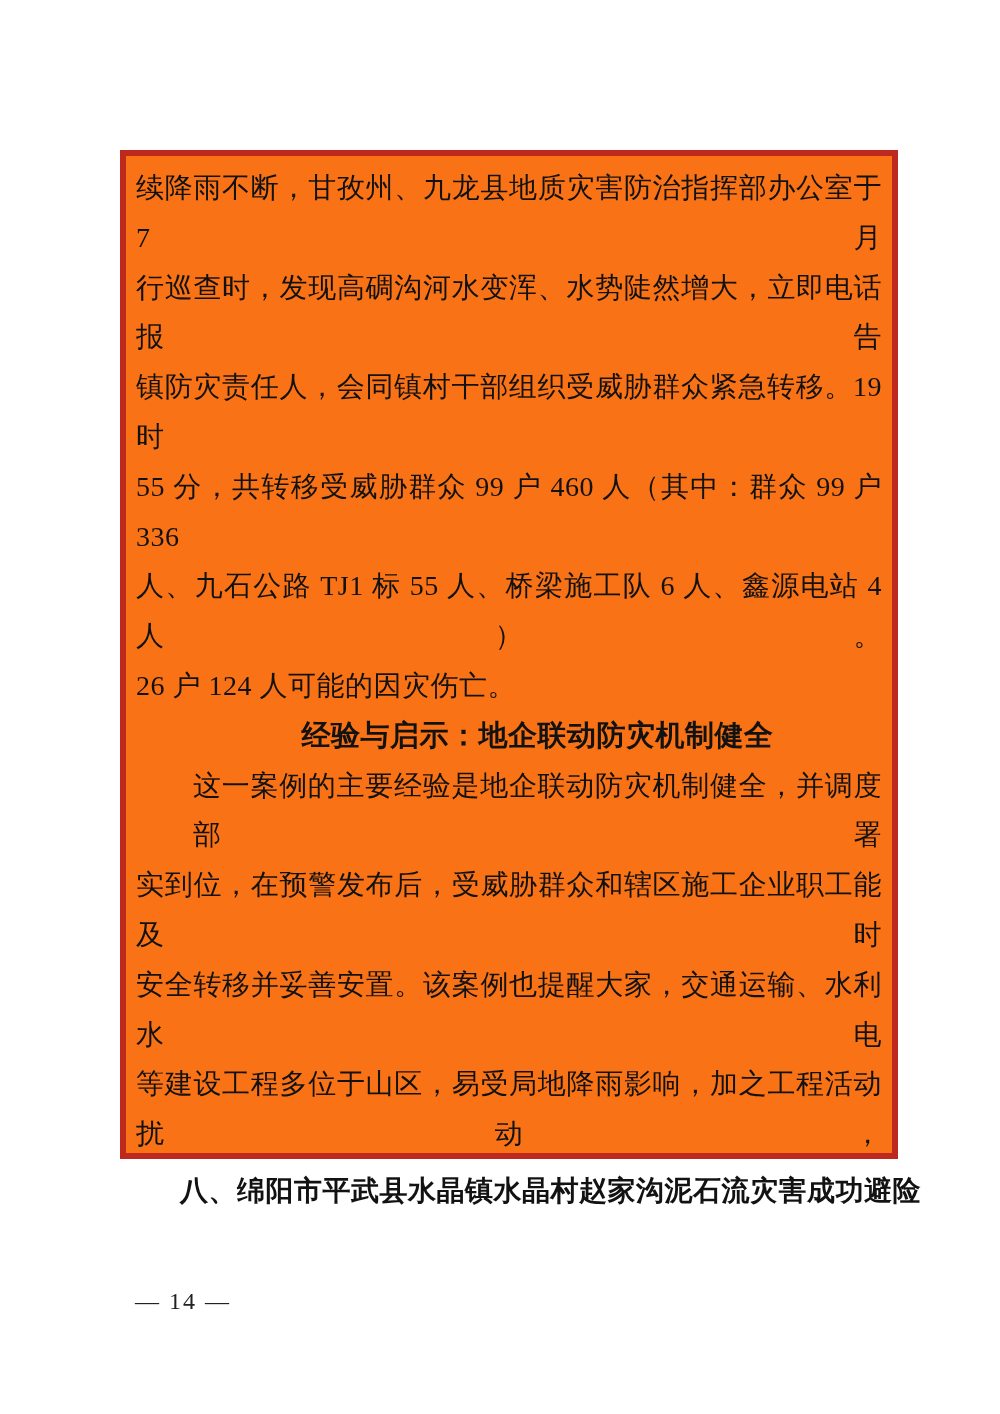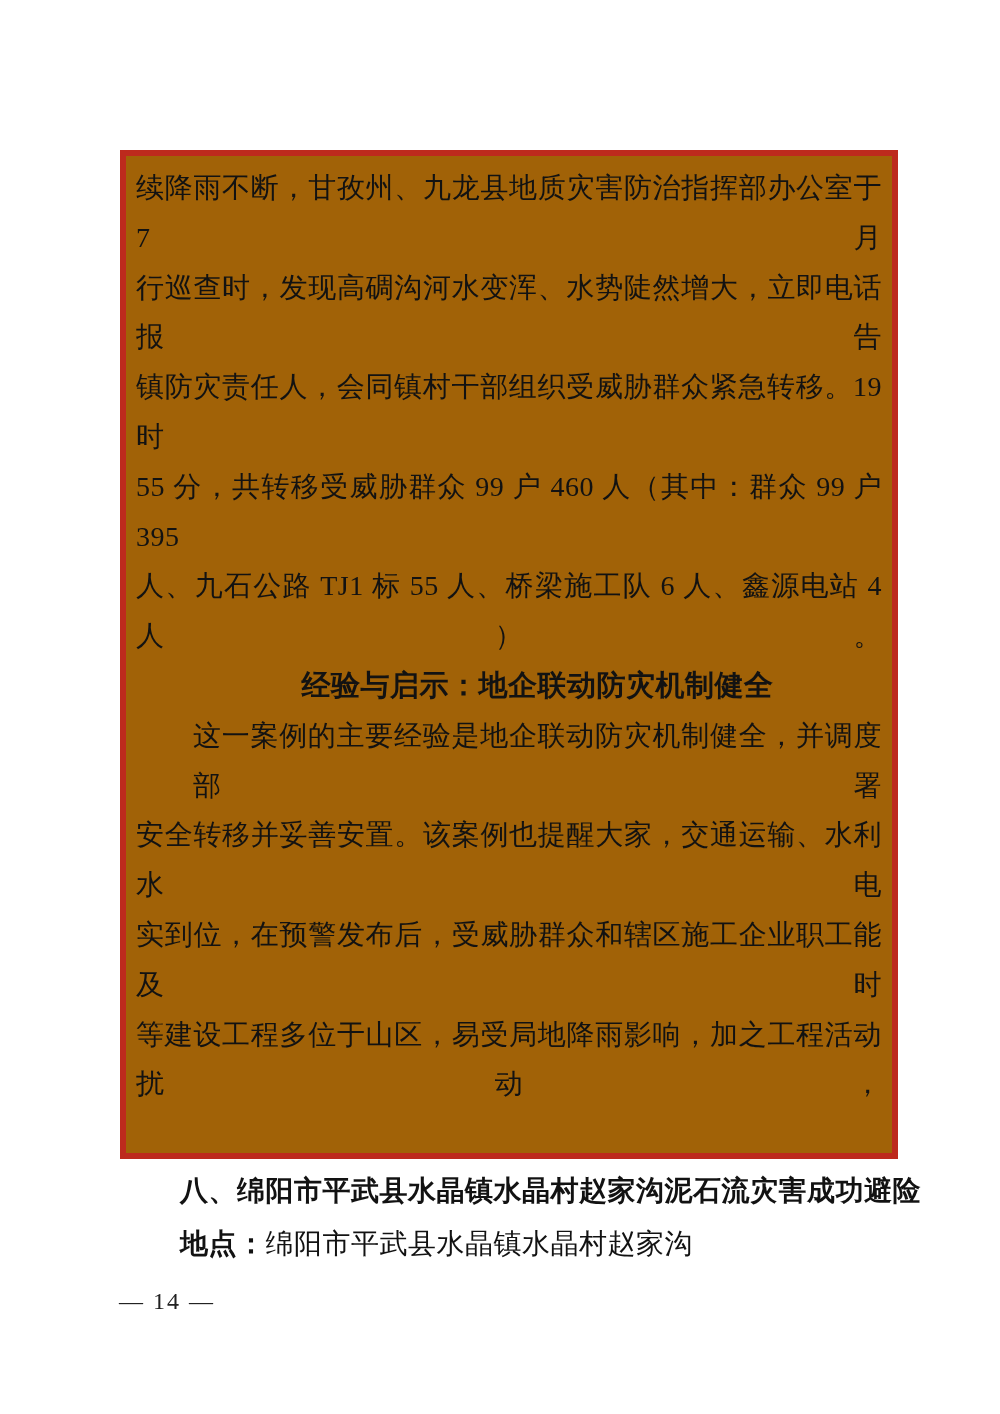--- a/index.html
+++ b/index.html
@@ -17,21 +17,21 @@
   }
   .highlight-box {
     position: absolute;
     left: 120px;
     top: 150px;
     width: 778px;
     height: 1009px;
     box-sizing: border-box;
     border: 6px solid #bd2a1d;
     padding: 7px 10px 0 10px;
-    background: #a16207;
+    background: #f97316;
   }
   .line {
     font-size: 28px;
     line-height: 49.8px;
     text-align: justify;
     text-align-last: justify;
     white-space: normal;
     letter-spacing: 0.5px;
   }
   .line.no-fill {
@@ -72,51 +72,49 @@
     margin-top: 3px;
     letter-spacing: 0.5px;
     white-space: nowrap;
   }
   .location-label {
     font-family: "Liberation Sans", "DejaVu Sans", sans-serif;
     font-weight: bold;
   }
   .page-number {
     position: absolute;
-    left: 119px;
+    left: 135px;
     top: 1288px;
     font-size: 24px;
     letter-spacing: 2px;
     color: #222222;
   }
 </style>
 </head>
 <body>
 
 <div class="highlight-box" style="border-color: rgb(189, 42, 29);">
 
   <div>
       <div class="line">续降雨不断，甘孜州、九龙县地质灾害防治指挥部办公室于 7 月</div>
       <div class="line">行巡查时，发现高碉沟河水变浑、水势陡然增大，立即电话报告</div>
       <div class="line">镇防灾责任人，会同镇村干部组织受威胁群众紧急转移。19 时</div>
-      <div class="line">55 分，共转移受威胁群众 99 户 460 人（其中：群众 99 户 395</div>
+      <div class="line">55 分，共转移受威胁群众 99 户 460 人（其中：群众 99 户 336</div>
       <div class="line">人、九石公路 TJ1 标 55 人、桥梁施工队 6 人、鑫源电站 4 人）。</div>
+      <div class="line no-fill">26 户 124 人可能的因灾伤亡。</div>
     </div>
 
   <div class="heading-line">经验与启示：地企联动防灾机制健全</div>
 
   <div>
       <div class="line indent">这一案例的主要经验是地企联动防灾机制健全，并调度部署</div>
+      <div class="line">实到位，在预警发布后，受威胁群众和辖区施工企业职工能及时</div>
       <div class="line">安全转移并妥善安置。该案例也提醒大家，交通运输、水利水电</div>
-      <div class="line">实到位，在预警发布后，受威胁群众和辖区施工企业职工能及时</div>
       <div class="line">等建设工程多位于山区，易受局地降雨影响，加之工程活动扰动，</div>
     </div>
 
 </div>
 
 <div class="next-section">
   <div class="section-heading">八、绵阳市平武县水晶镇水晶村赵家沟泥石流灾害成功避险</div>
-  <div class="location-line">
-    <span class="location-label">地点：</span><span>绵阳市平武县水晶镇水晶村赵家沟</span>
-  </div>
 </div>
 
 <div class="page-number">— 14 —</div>
 
 </body></html>

